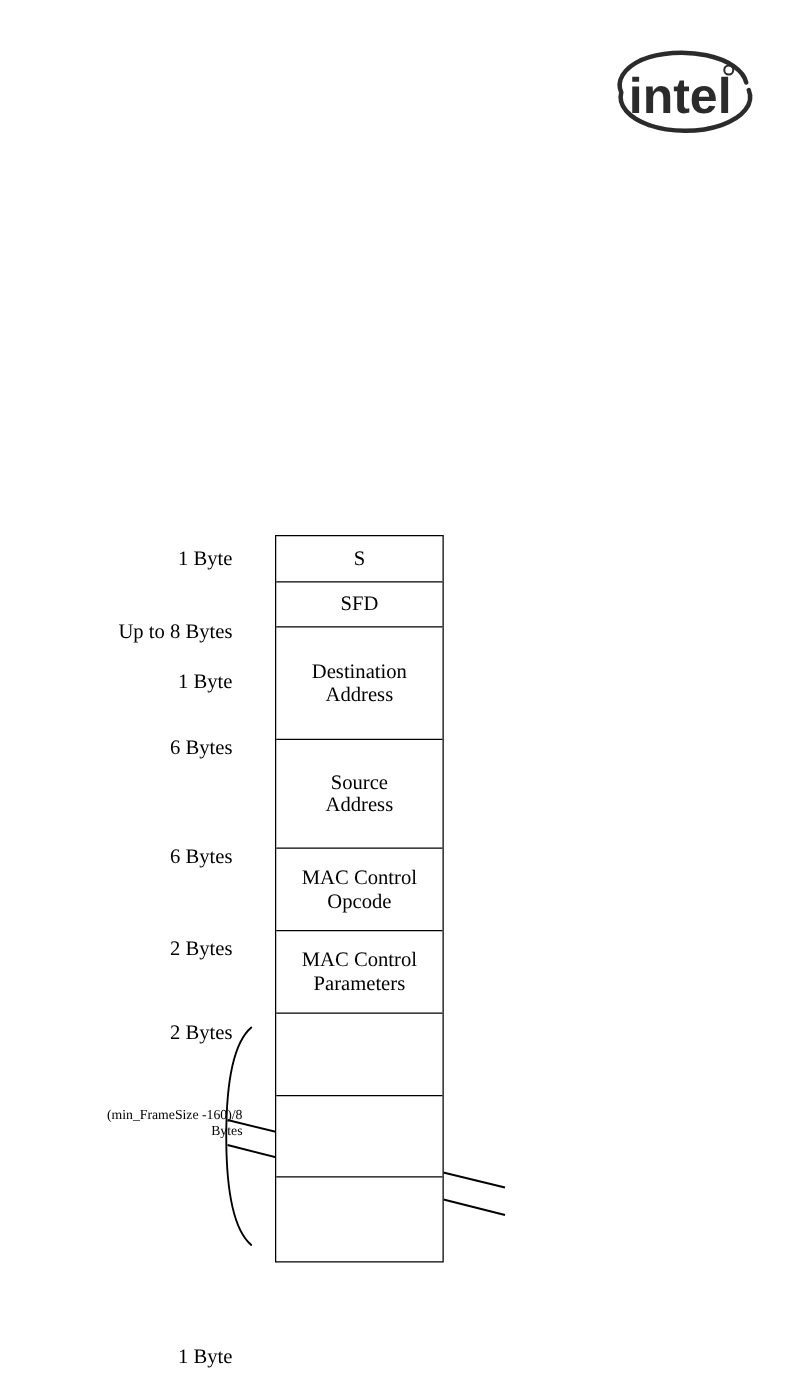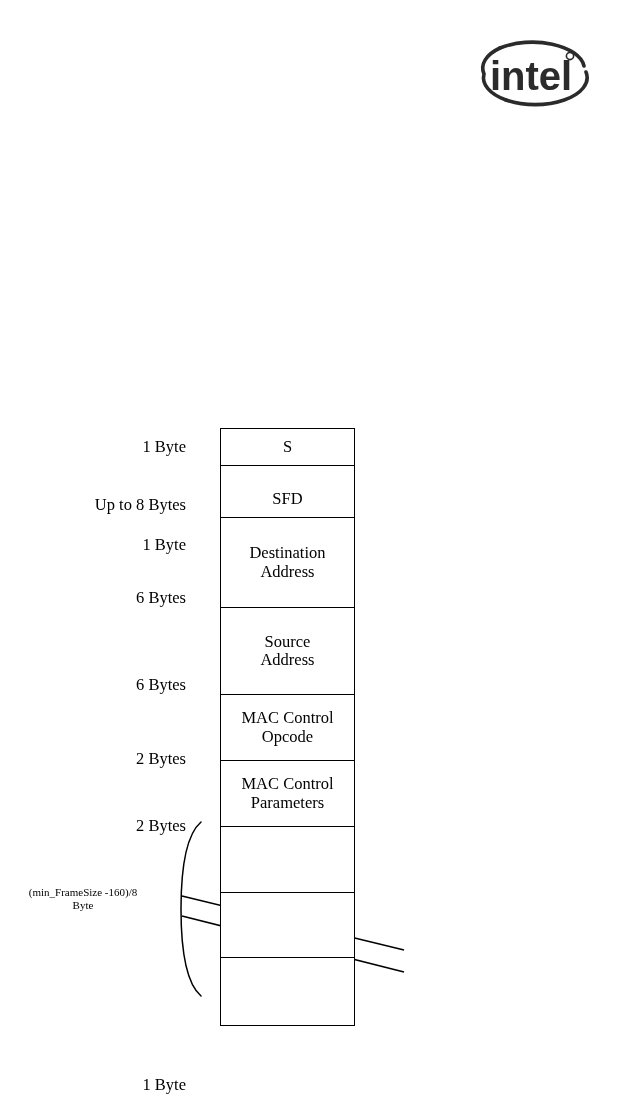--- a/index.html
+++ b/index.html
@@ -12,21 +12,21 @@
     height: 1110px;
     position: relative;
     overflow: hidden;
     font-family: "Liberation Serif", "DejaVu Serif", serif;
     color: #000000;
   }
 
   
   #intel-logo {
     position: absolute;
-    left: 460px;
+    left: 473px;
     top: 38px;
     width: 136px;
     height: 72px;
   }
   #intel-logo svg { display: block; width: 100%; height: 100%; }
 
   
   #frame-diagram {
     position: absolute;
     left: 0px;
@@ -42,22 +42,21 @@
     width: 200px;
     text-align: right;
     font-size: 16.5px;
     line-height: 1.15;
     white-space: nowrap;
     color: #000;
   }
   .size-label.small {
     font-size: 11px;
     line-height: 1.2;
-    text-align: center;
-    right: 471px;        
+    right: 444px;        
     width: 168px;
     white-space: normal;
   }
 
   
   #field-table {
     position: absolute;
     left: 220px;
     top: 0px;
     width: 135px;
@@ -122,41 +121,41 @@
   <div class="size-label" style="top:68px;">Up to 8 Bytes</div>
   <div class="size-label" style="top:108px;">1 Byte</div>
   <div class="size-label" style="top:161px;">6 Bytes</div>
   <div class="size-label" style="top:248px;">6 Bytes</div>
   <div class="size-label" style="top:322px;">2 Bytes</div>
   <div class="size-label" style="top:389px;">2 Bytes</div>
   <div class="size-label" style="top:648px;">1 Byte</div>
 
   <div class="size-label small" style="top:458px;">
     <span>(min_FrameSize -160)/8</span><br>
-    <span>Byte</span>
+    <span>Bytes</span>
   </div>
 
   <div id="length-brace">
     <svg viewBox="0 0 30 178" xmlns="http://www.w3.org/2000/svg">
       <path d="M 26 2 C 12 14, 6 44, 6 89 C 6 134, 12 164, 26 176" fill="none" stroke="#000" stroke-width="1.5" stroke-linecap="round"></path>
     </svg>
   </div>
 
   <div id="break-lines">
     <svg viewBox="0 0 230 100" xmlns="http://www.w3.org/2000/svg">
       <path d="M 4 18 L 226 72" fill="none" stroke="#000" stroke-width="1.6"></path>
       <path d="M 4 38 L 226 94" fill="none" stroke="#000" stroke-width="1.6"></path>
     </svg>
   </div>
 
   <div id="field-table">
     <div class="field-row" style="height:37px;">
         <span class="cell-text">S</span>
       </div>
-    <div class="field-row" style="height:36px;margin-top:16px;">
+    <div class="field-row" style="height:36px;">
         <span class="cell-text">SFD</span>
       </div>
     <div class="field-row" style="height:90px;">
         <span class="cell-text">Destination<br>Address</span>
       </div>
     <div class="field-row" style="height:87px;justify-content:center;">
         <span class="cell-text">Source<br>Address</span>
       </div>
     <div class="field-row" style="height:66px;">
         <span class="cell-text">MAC Control<br>Opcode</span>

